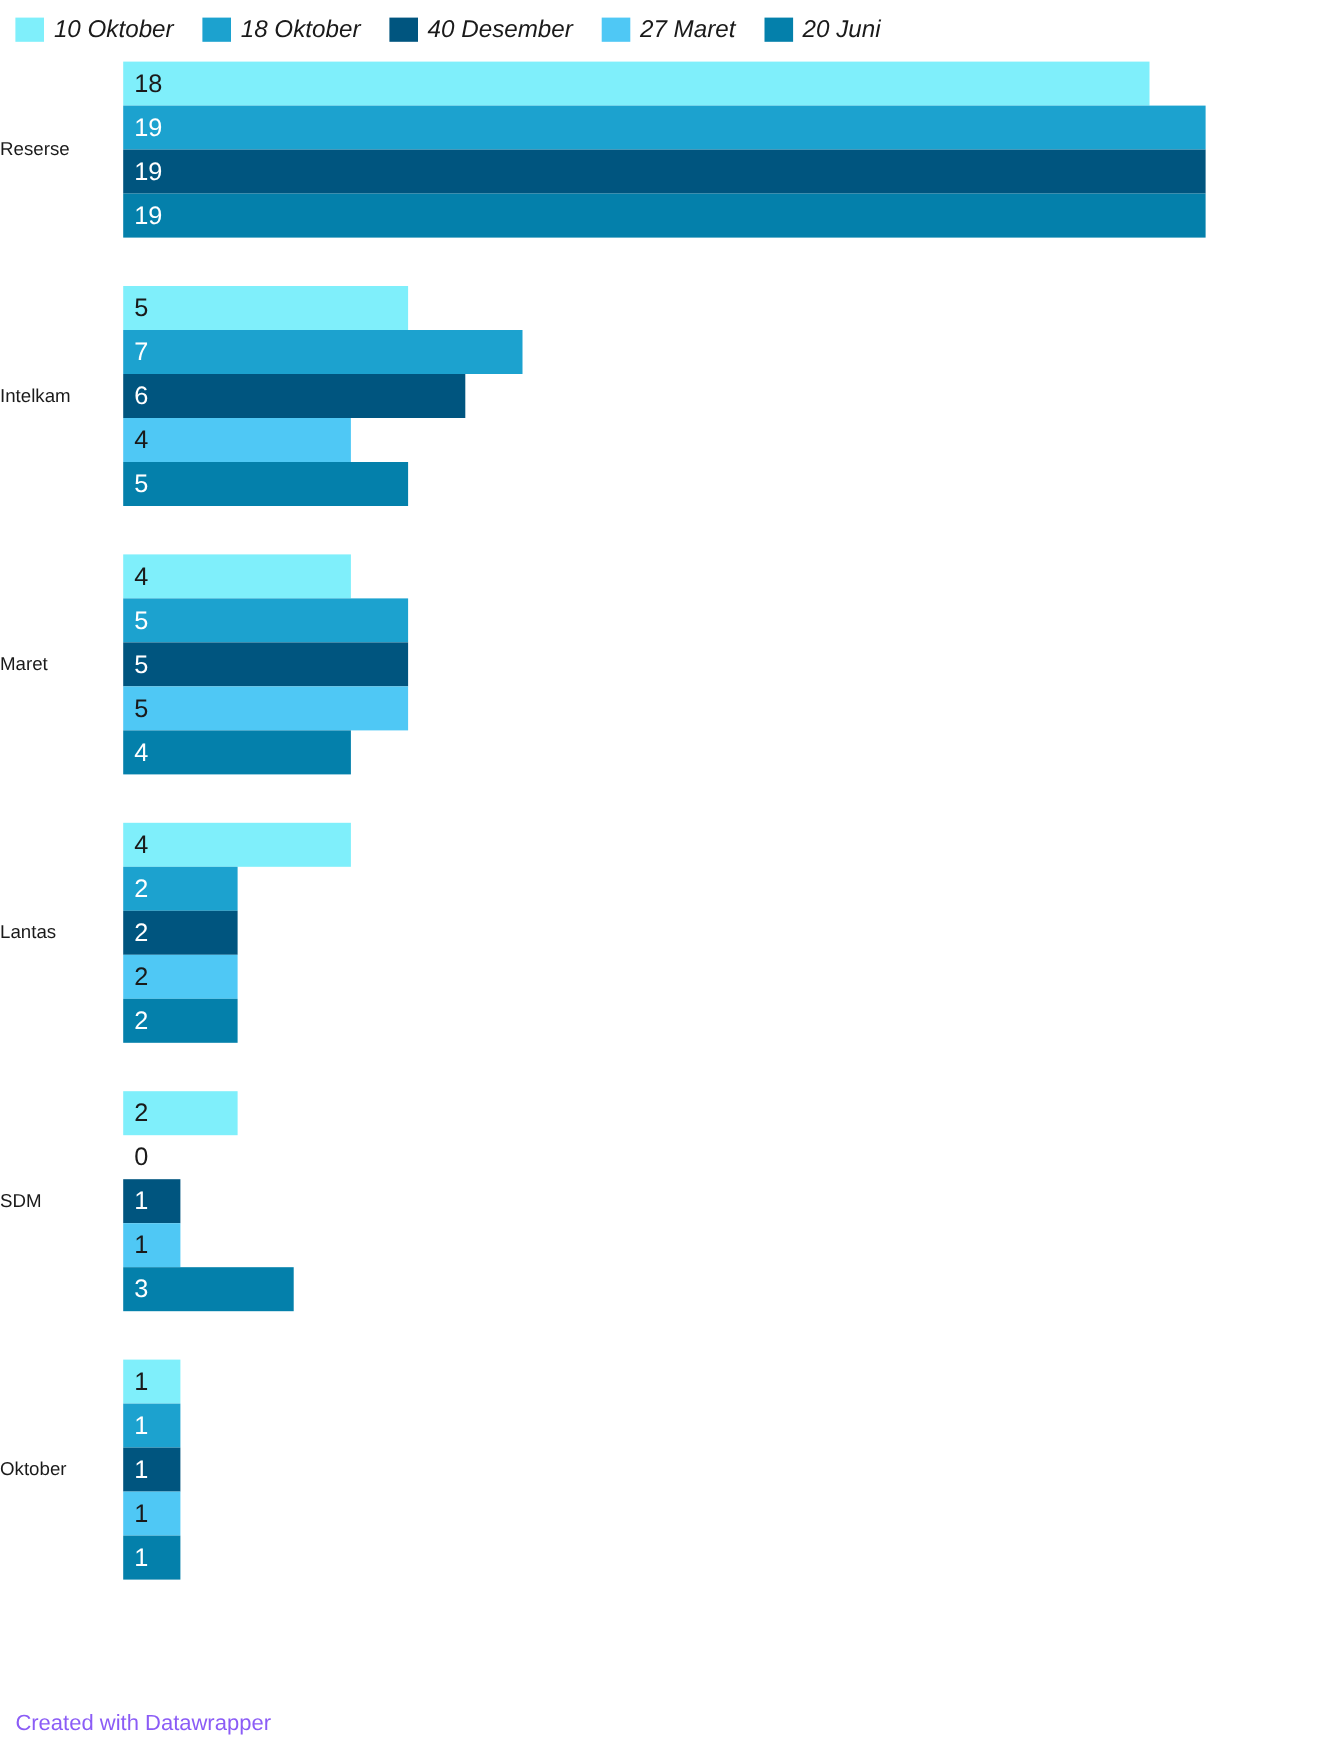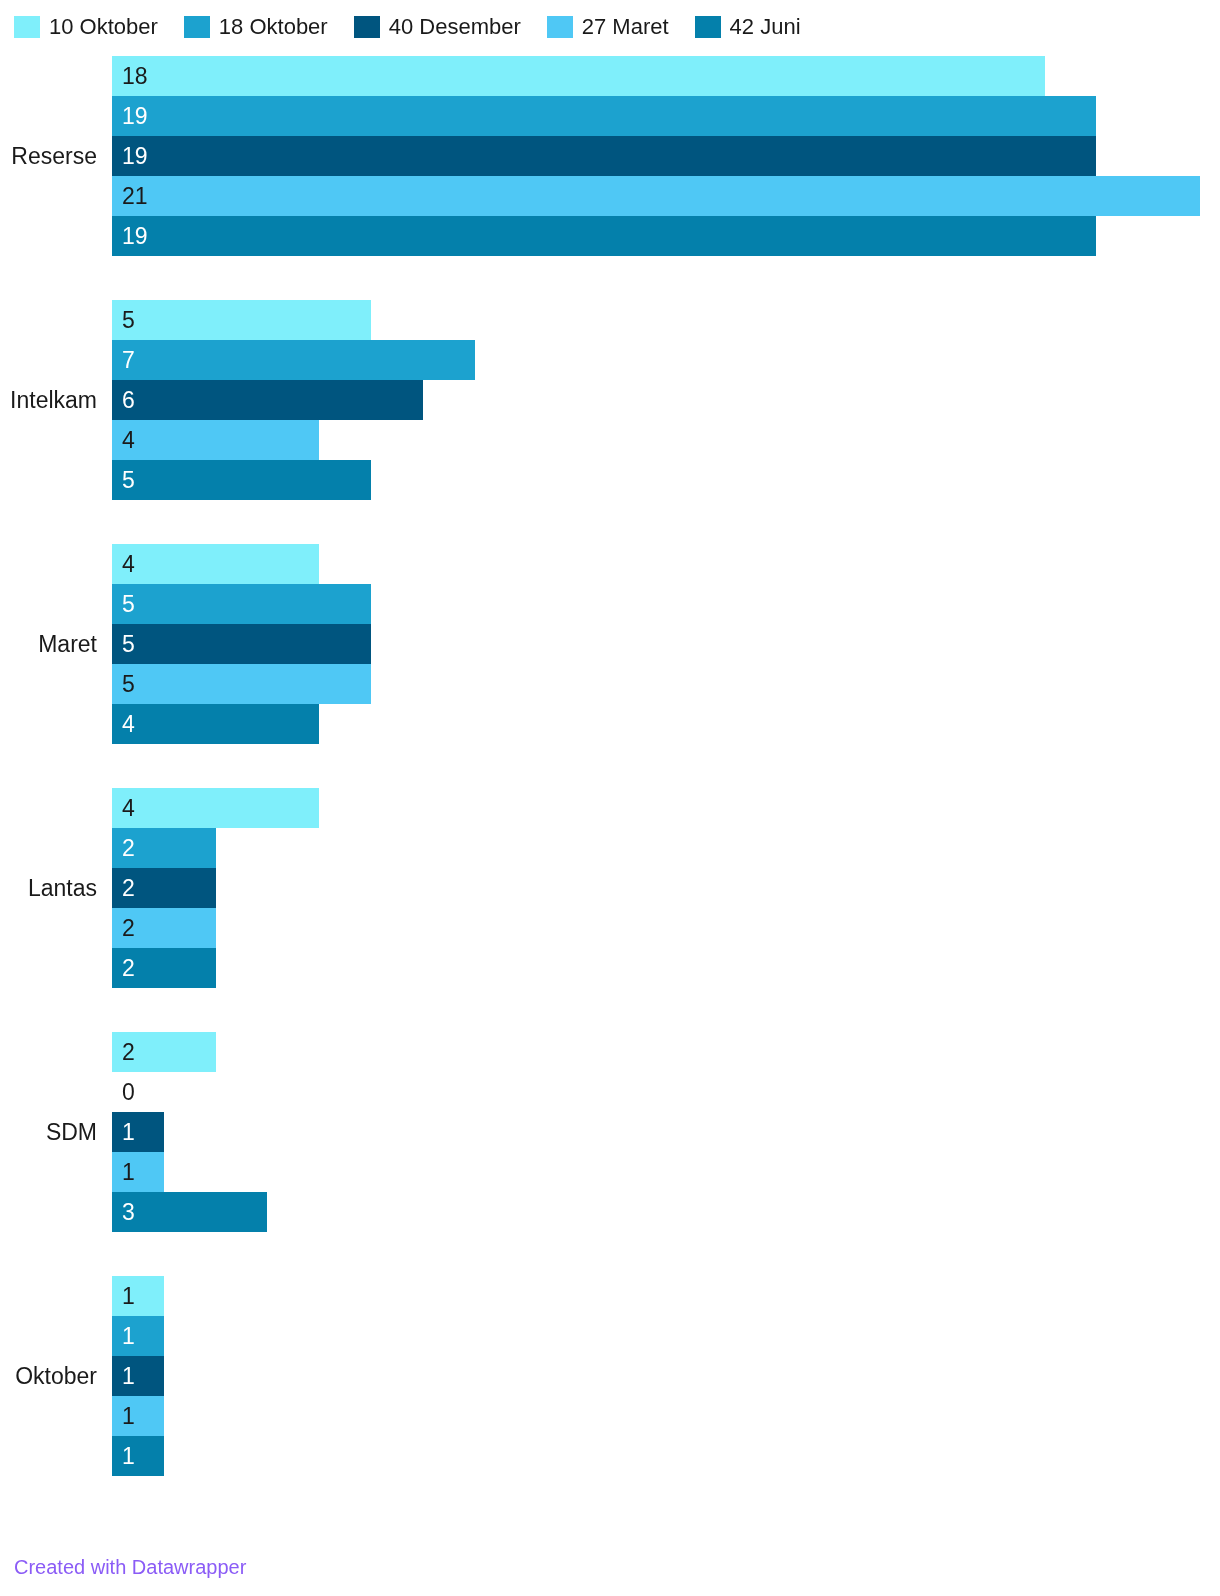--- a/index.html
+++ b/index.html
@@ -17,20 +17,21 @@
   }
 
   
   .legend {
     display: flex;
     align-items: center;
     gap: 0;
     padding: 14px 0 0 14px;
     height: 26px;
     box-sizing: content-box;
+    font-style: italic;
   }
   .legend-item {
     display: flex;
     align-items: center;
     margin-right: 26px;
     white-space: nowrap;
   }
   .legend-swatch {
     width: 26px;
     height: 22px;
@@ -54,24 +55,23 @@
     position: relative;
     margin-bottom: 44px;
   }
   .group:last-child {
     margin-bottom: 0;
   }
   .group-label {
     position: absolute;
     left: 0;
     width: 97px;
-    text-align: right;
     top: 50%;
     transform: translateY(-50%);
-    font-size: 23px;
+    font-size: 17px;
     line-height: 26px;
     color: #1a1a1a;
     white-space: nowrap;
   }
   .bars {
     margin-left: 112px;
     position: relative;
   }
   .bar-row {
     position: relative;
@@ -133,21 +133,21 @@
     <div class="legend-item">
       <span class="legend-swatch" style="background: rgb(0, 85, 127);"></span>
       <span class="legend-label">40 Desember</span>
     </div>
     <div class="legend-item">
       <span class="legend-swatch" style="background: rgb(79, 200, 245);"></span>
       <span class="legend-label">27 Maret</span>
     </div>
     <div class="legend-item">
       <span class="legend-swatch" style="background: rgb(4, 128, 171);"></span>
-      <span class="legend-label">42 Juni</span>
+      <span class="legend-label">20 Juni</span>
     </div>
   </div>
 
 <div class="chart" id="chart-root">
     <div class="group">
       <div class="group-label">Reserse</div>
       <div class="bars">
         <div class="bar-row">
           <div class="bar" style="width: 932.571px; background: rgb(127, 239, 251);">
             <span class="bar-value dark-text">18</span>
@@ -157,25 +157,20 @@
           <div class="bar" style="width: 984.381px; background: rgb(28, 162, 207);">
             <span class="bar-value light-text">19</span>
           </div>
         </div>
         <div class="bar-row">
           <div class="bar" style="width: 984.381px; background: rgb(0, 85, 127);">
             <span class="bar-value light-text">19</span>
           </div>
         </div>
         <div class="bar-row">
-          <div class="bar" style="width: 1088px; background: rgb(79, 200, 245);">
-            <span class="bar-value dark-text">21</span>
-          </div>
-        </div>
-        <div class="bar-row">
           <div class="bar" style="width: 984.381px; background: rgb(4, 128, 171);">
             <span class="bar-value light-text">19</span>
           </div>
         </div>
       </div>
     </div>
     <div class="group">
       <div class="group-label">Intelkam</div>
       <div class="bars">
         <div class="bar-row">

